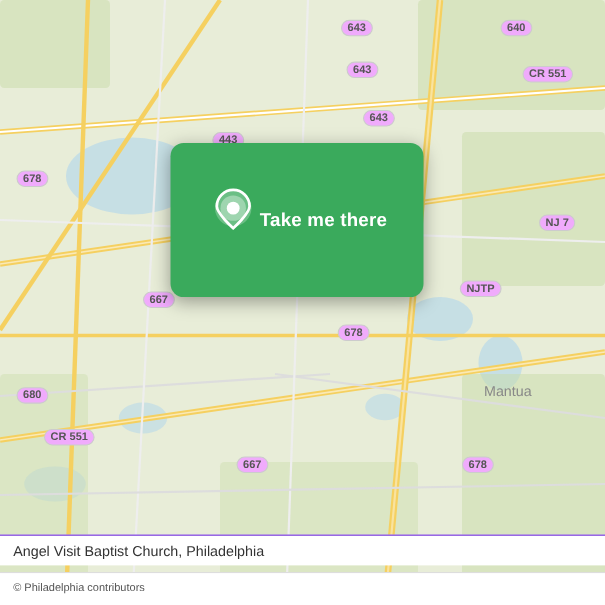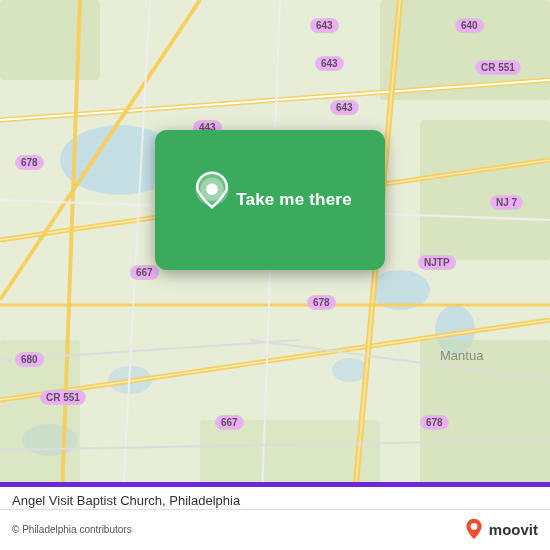--- a/index.html
+++ b/index.html
@@ -100,21 +100,21 @@
 
     #location-label {
       position: absolute;
       bottom: 36px;
       left: 0;
       width: 100%;
       background: #fff;
       padding: 6px 12px;
       font-size: 13px;
       color: #333;
-      border-top: 5px solid #6d28d9;
+      border-top: 1px solid #6d28d9;
     }
 
     
     .road-badge {
       position: absolute;
       background: #f0abfc;
       border: 1.5px solid #ccc;
       border-radius: 10px;
       font-size: 10px;
       font-weight: bold;
@@ -201,22 +201,14 @@
     </svg>
     <button id="take-me-there-btn">Take me there</button>
   </div>
 
   <div id="location-label">
     <span>Angel Visit Baptist Church, Philadelphia</span>
   </div>
 
   <div id="bottom-bar">
     <span id="attribution">© Philadelphia contributors</span>
-    <div id="moovit-logo">
-
-      <svg id="moovit-pin" viewBox="0 0 22 26" xmlns="http://www.w3.org/2000/svg">
-        <path d="M11 1 C6 1 2 5 2 10 C2 16 11 25 11 25 C11 25 20 16 20 10 C20 5 16 1 11 1Z" fill="#f04e30"></path>
-        <circle cx="11" cy="10" r="4" fill="white"></circle>
-      </svg>
-      <span id="moovit-text" style="font-size:15px;font-weight:bold;color:#333;">moovit</span>
-    </div>
   </div>
 </div>
 
 </body></html>

